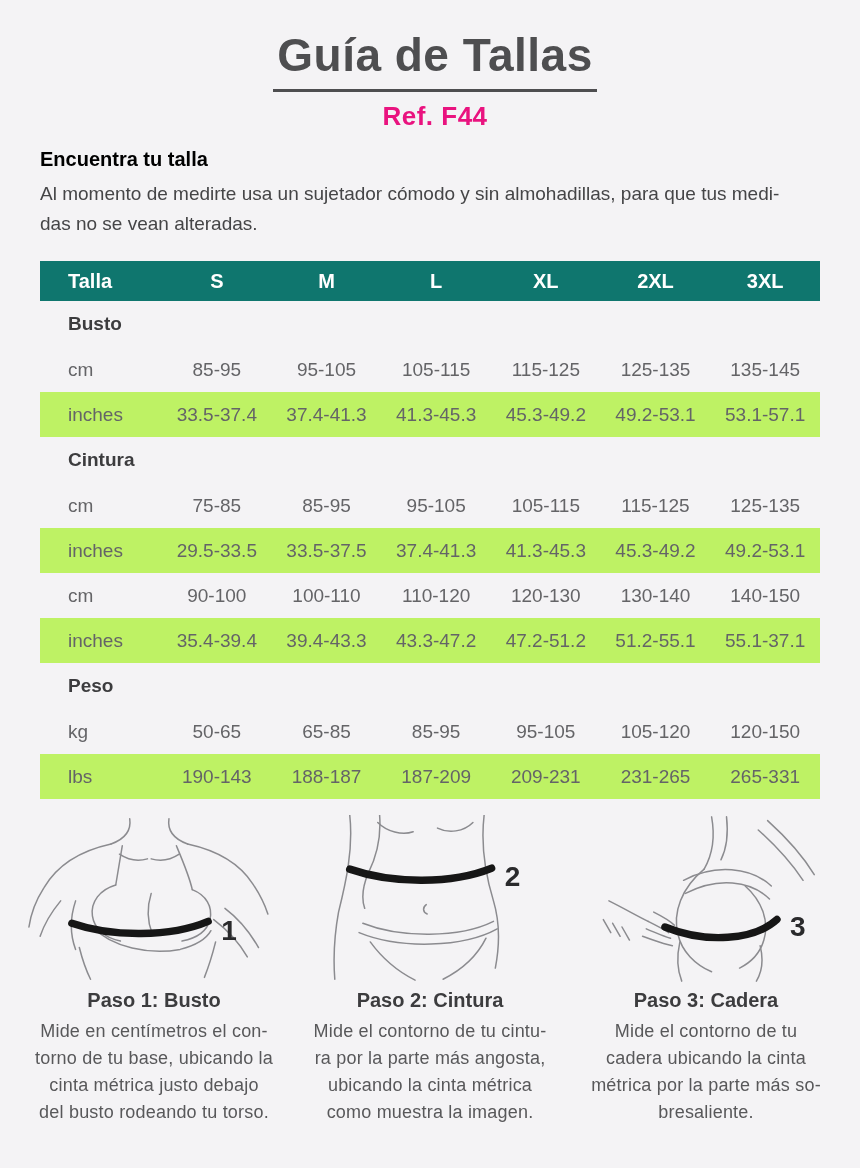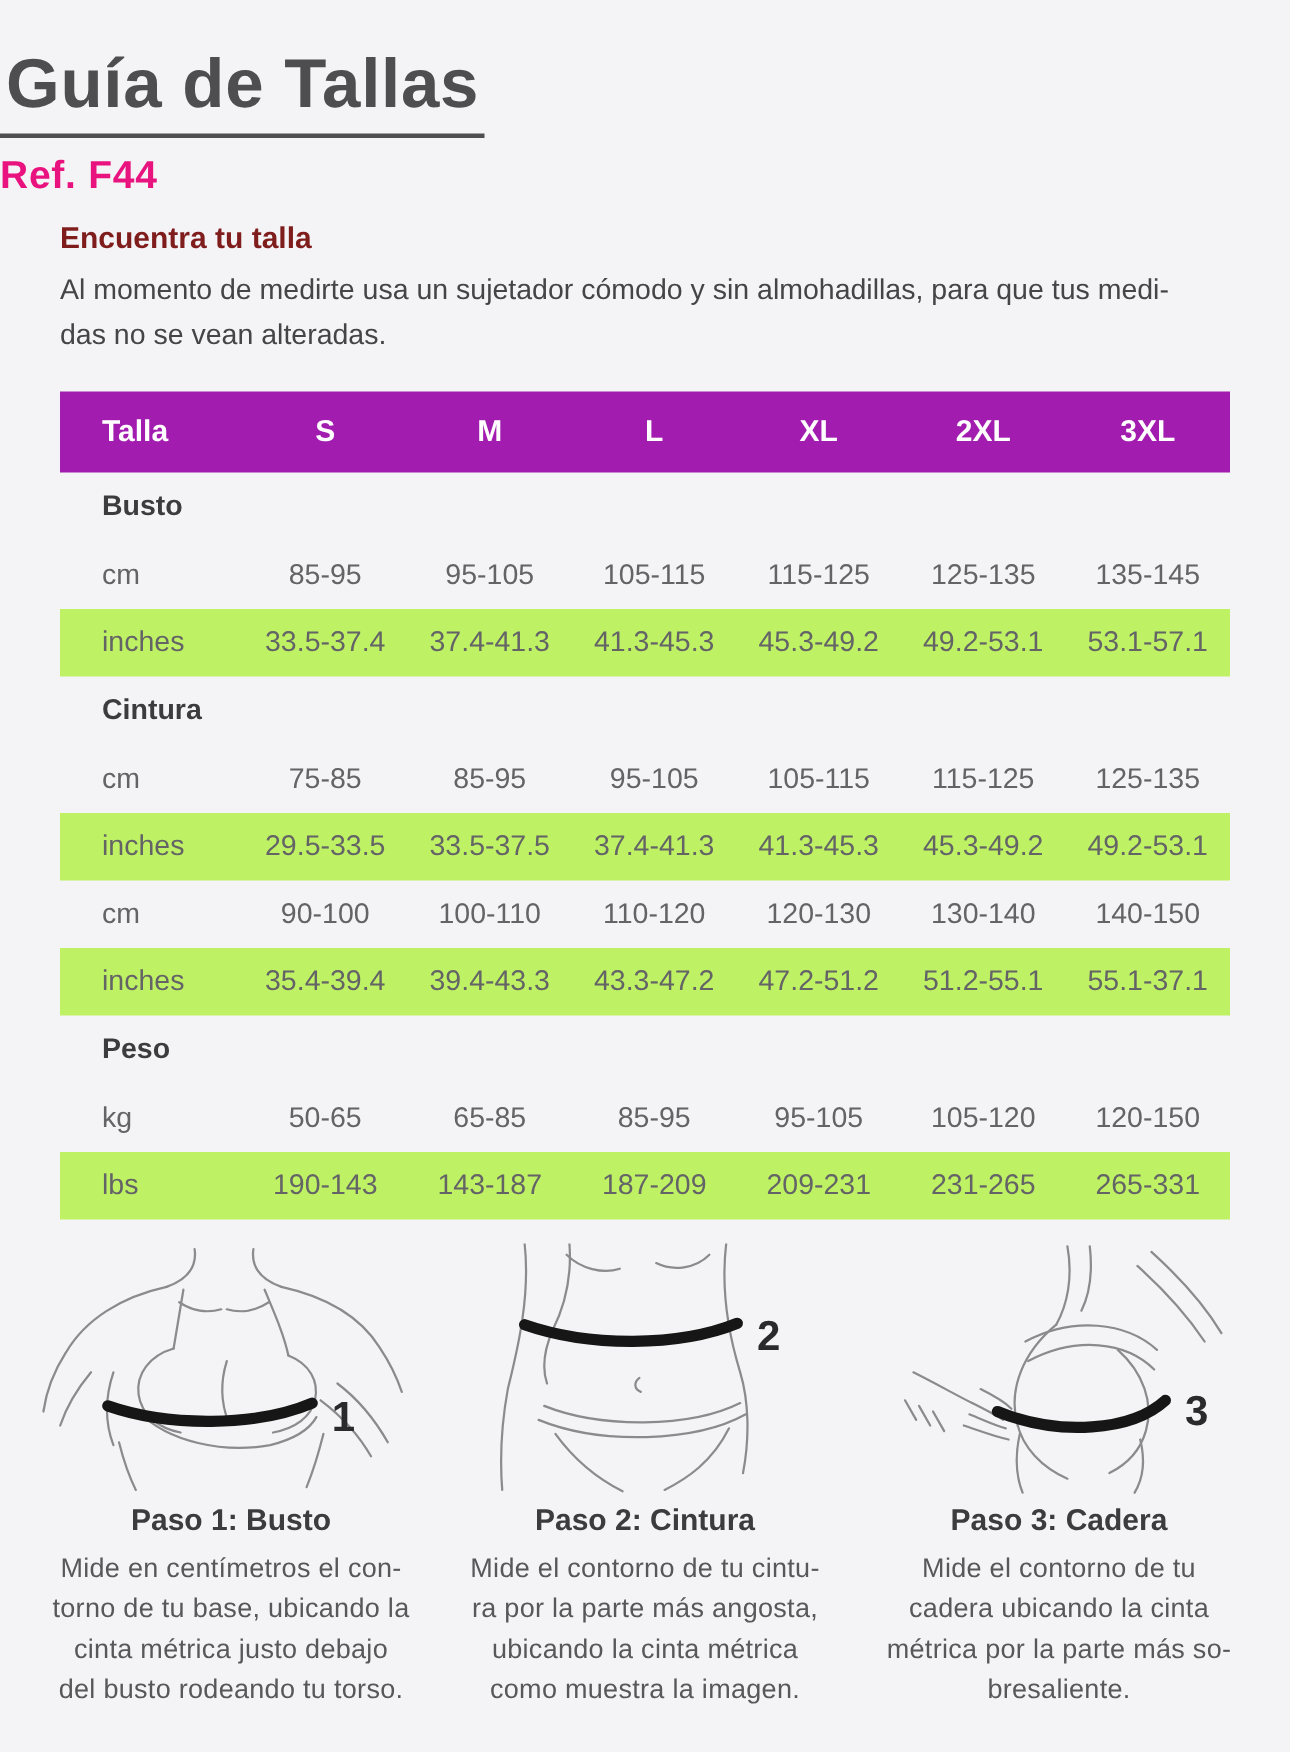--- a/index.html
+++ b/index.html
@@ -4,37 +4,37 @@
 <style>
   html,body{margin:0;padding:0;}
   body{
     width:860px;min-height:1168px;background:#f4f3f5;
     font-family:"Liberation Sans","DejaVu Sans",sans-serif;
     color:#48484a;-webkit-font-smoothing:antialiased;
   }
   .page{width:860px;min-height:1168px;overflow:hidden;}
 
   
-  .hdr{text-align:left;padding-top:30px;}
+  .hdr{text-align:center;padding-top:30px;padding-left:10px;}
   .title{
     display:inline-block;font-size:46px;font-weight:bold;color:#4e4e50;
     letter-spacing:0.5px;border-bottom:3px solid #4e4e50;padding:0 4px 8px 4px;
     line-height:1.1;
   }
   .ref{margin-top:9px;font-size:26px;font-weight:bold;color:#e9137f;letter-spacing:0.5px;}
 
   
   .intro{margin:16px 40px 0 40px;}
-  .intro-h{font-size:20px;font-weight:bold;color:#7f1d1d;margin-bottom:8px;}
+  .intro-h{font-size:20px;font-weight:bold;color:#000000;margin-bottom:8px;}
   .intro-p{font-size:19px;line-height:1.6;color:#454547;white-space:pre-line;}
 
   
   .tbl{margin:22px 40px 0 40px;width:780px;}
   .trow{display:grid;grid-template-columns:122px repeat(6,1fr);align-items:center;}
-  .trow.head{background:#a21caf;height:54px;}
+  .trow.head{background:#0f766e;height:40px;}
   .trow.head .cell{color:#ffffff;font-weight:bold;font-size:20px;}
   .trow.secname{height:46px;}
   .trow.data{height:45px;}
   .trow.shaded{background:#bef264;}
   .cell{text-align:center;font-size:19px;color:#646467;}
   .cell.lbl{text-align:left;padding-left:28px;}
   .cell.secttl{text-align:left;padding-left:28px;font-weight:bold;font-size:19px;color:#3c3c3e;}
 
   
   .steps{display:flex;justify-content:space-between;margin:16px 18px 0 18px;}
@@ -145,21 +145,21 @@
       <div class="cell">50-65</div>
       <div class="cell">65-85</div>
       <div class="cell">85-95</div>
       <div class="cell">95-105</div>
       <div class="cell">105-120</div>
       <div class="cell">120-150</div>
     </div>
     <div class="trow data shaded">
       <div class="cell lbl">lbs</div>
       <div class="cell">190-143</div>
-      <div class="cell">143-187</div>
+      <div class="cell">188-187</div>
       <div class="cell">187-209</div>
       <div class="cell">209-231</div>
       <div class="cell">231-265</div>
       <div class="cell">265-331</div>
     </div>
   </div>
 
   <div class="steps">
 
     <div class="step">

